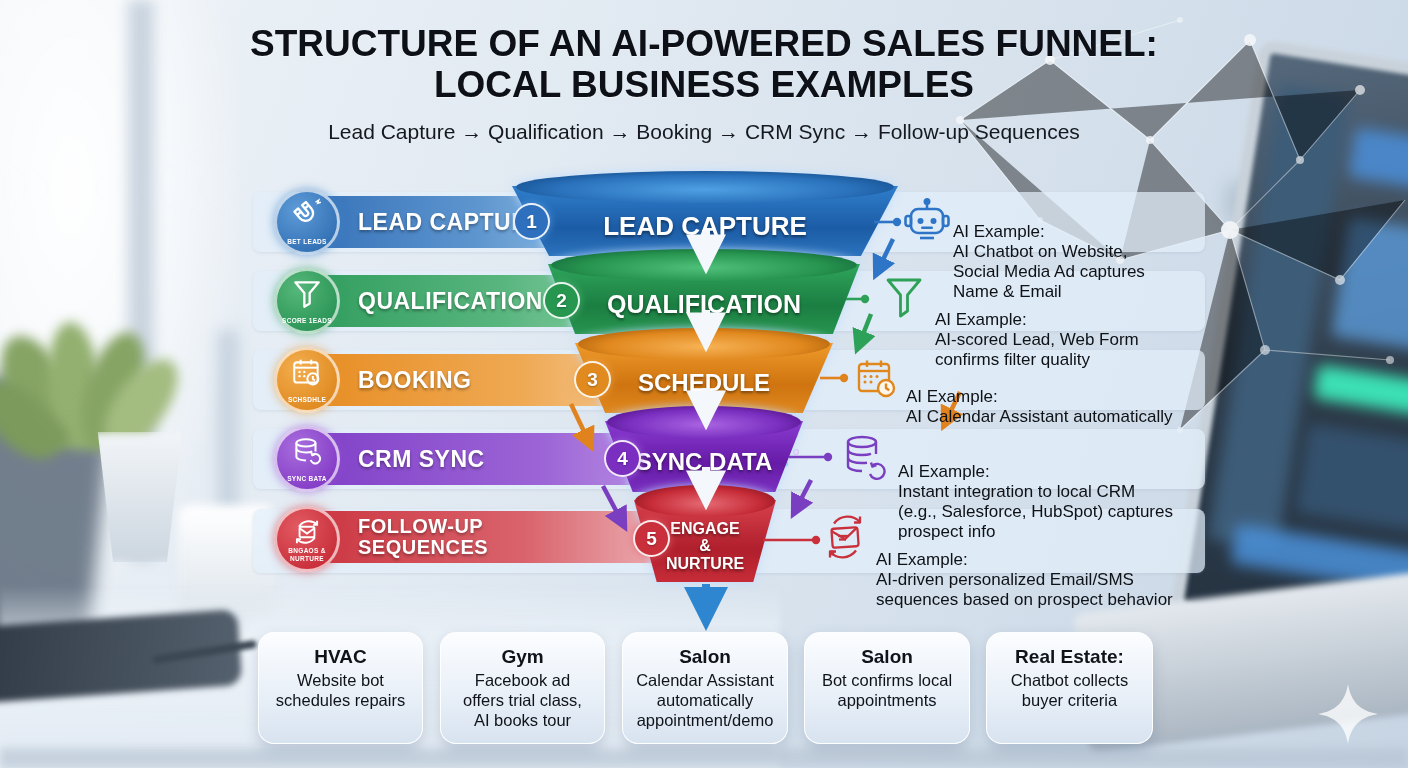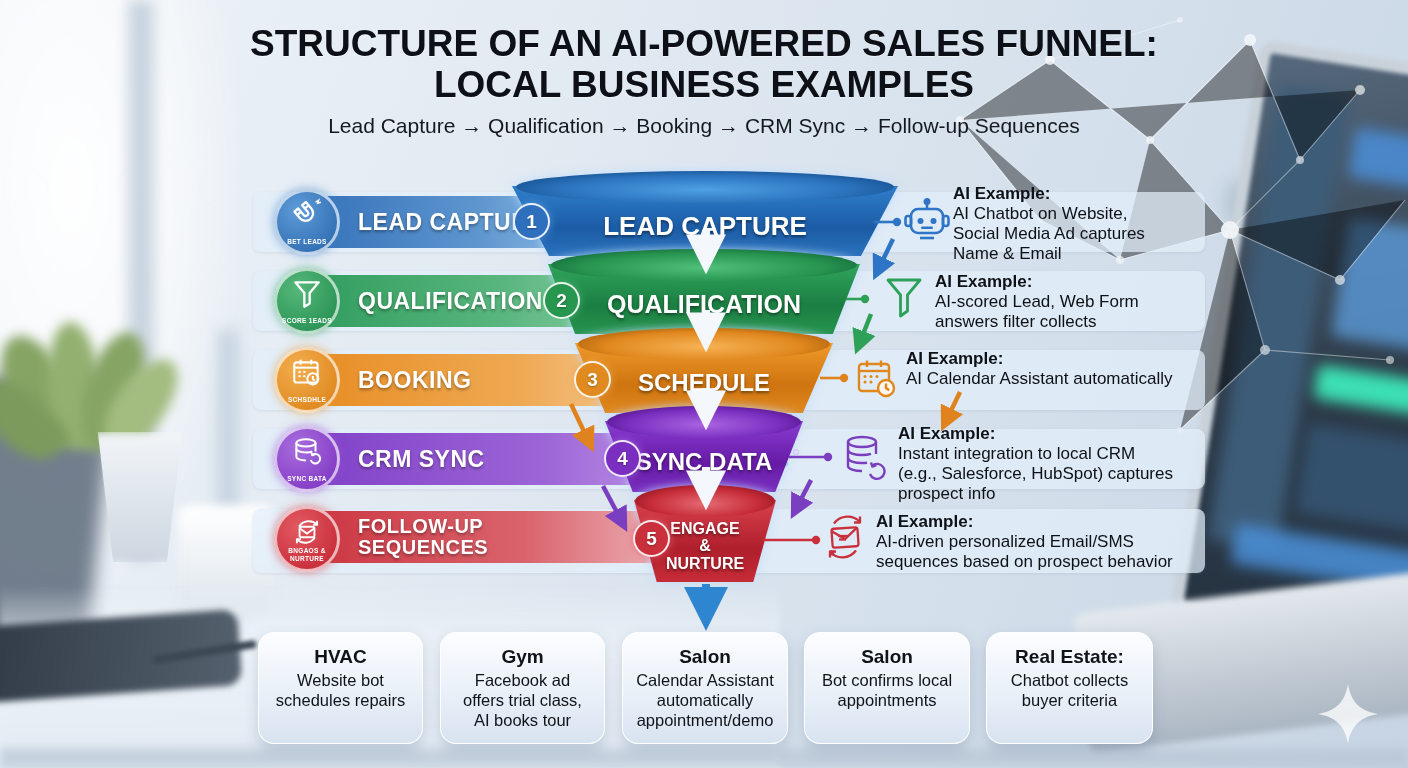--- a/index.html
+++ b/index.html
@@ -35,21 +35,21 @@
   .scr { position:absolute; filter:blur(7px); border-radius:6px; }
   .laptop-base { left:1080px; top:592px; width:360px; height:140px; background:linear-gradient(180deg,#e4e9ee,#aab6c2);
     transform:rotate(-7deg); filter:blur(3px); border-radius:10px; }
   .bottom-strip { left:0; top:748px; width:1408px; height:20px; background:#b4c2d1; opacity:.6; filter:blur(4px); }
   .sparkle-svg { left:1316px; top:682px; width:64px; height:64px; opacity:.85; }
 
   
   .title { position:absolute; left:0; top:24px; width:1408px; text-align:center;
     font-size:37px; font-weight:bold; color:#0d1117; letter-spacing:0px; line-height:1.1;
     text-shadow:0 1px 0 rgba(255,255,255,.5); }
-  .subtitle { position:absolute; left:0; top:114px; width:1408px; text-align:center;
+  .subtitle { position:absolute; left:0; top:120px; width:1408px; text-align:center;
     font-size:21px; color:#15191f; font-weight:400; }
 
   
   .band { position:absolute; left:253px; width:952px; height:60px;
     background:rgba(226,238,249,.72); border-radius:8px; box-shadow:0 1px 3px rgba(120,140,165,.18); }
   .band.b1{top:192px} .band.b2{top:271px} .band.b3{top:350px} .band.b4{top:429px} .band.b5{top:509px;height:64px}
 
   
   .iconcirc { position:absolute; left:274px; width:66px; height:66px; border-radius:50%;
     border:3px solid rgba(255,255,255,.65); z-index:6; }
@@ -113,21 +113,21 @@
   .s5 { left:634px; top:500px; width:142px; height:82px; }
   .s5 .body { background:linear-gradient(180deg,#d8414d 0%,#b01f2c 60%,#c62c38 100%);
     clip-path:polygon(0 0,100% 0,84% 100%,16% 100%); }
   .s5 .rim { background:radial-gradient(ellipse at 50% 58%,#e56a73 0%,#c62c38 55%,#8c1520 85%); }
   .s5 .lbl { font-size:16px; line-height:1.1; flex-direction:column; }
   .minisvg { position:absolute; z-index:3; }
 
   
   .aiicon { position:absolute; z-index:5; }
   .aitext { position:absolute; z-index:5; width:320px; color:#0e1116; font-size:17px; line-height:1.18; }
-  .aitext .hd { font-weight:bold; display:block; }
+  .aitext .hd { font-weight:normal; display:block;margin-top:38px; }
   .aitext span { display:block; }
   .at1{left:953px; top:184px;} .at2{left:935px; top:272px;} .at3{left:906px; top:349px;}
   .at4{left:898px; top:424px;} .at5{left:876px; top:512px;}
 
   
   .card { position:absolute; top:632px; height:112px; border-radius:16px;
     background:linear-gradient(180deg,#fcfdff 0%,#e9f0f8 55%,#d8e3f0 100%);
     border:1.5px solid rgba(255,255,255,.95); box-shadow:0 6px 14px rgba(95,115,145,.28);
     text-align:center; color:#10141a; padding-top:13px; z-index:6; }
   .card .ct { font-weight:bold; font-size:19px; margin-bottom:2px; }
@@ -500,21 +500,21 @@
 
   <div class="aitext at1">
     <span class="hd">AI Example:</span>
     <span>AI Chatbot on Website,</span>
       <span>Social Media Ad captures</span>
       <span>Name &amp; Email</span>
   </div>
   <div class="aitext at2">
     <span class="hd">AI Example:</span>
     <span>AI-scored Lead, Web Form</span>
-      <span>answers filter collects</span>
+      <span>confirms filter quality</span>
   </div>
   <div class="aitext at3">
     <span class="hd">AI Example:</span>
     <span>AI Calendar Assistant automatically</span>
   </div>
   <div class="aitext at4">
     <span class="hd">AI Example:</span>
     <span>Instant integration to local CRM</span>
       <span>(e.g., Salesforce, HubSpot) captures</span>
       <span>prospect info</span>

